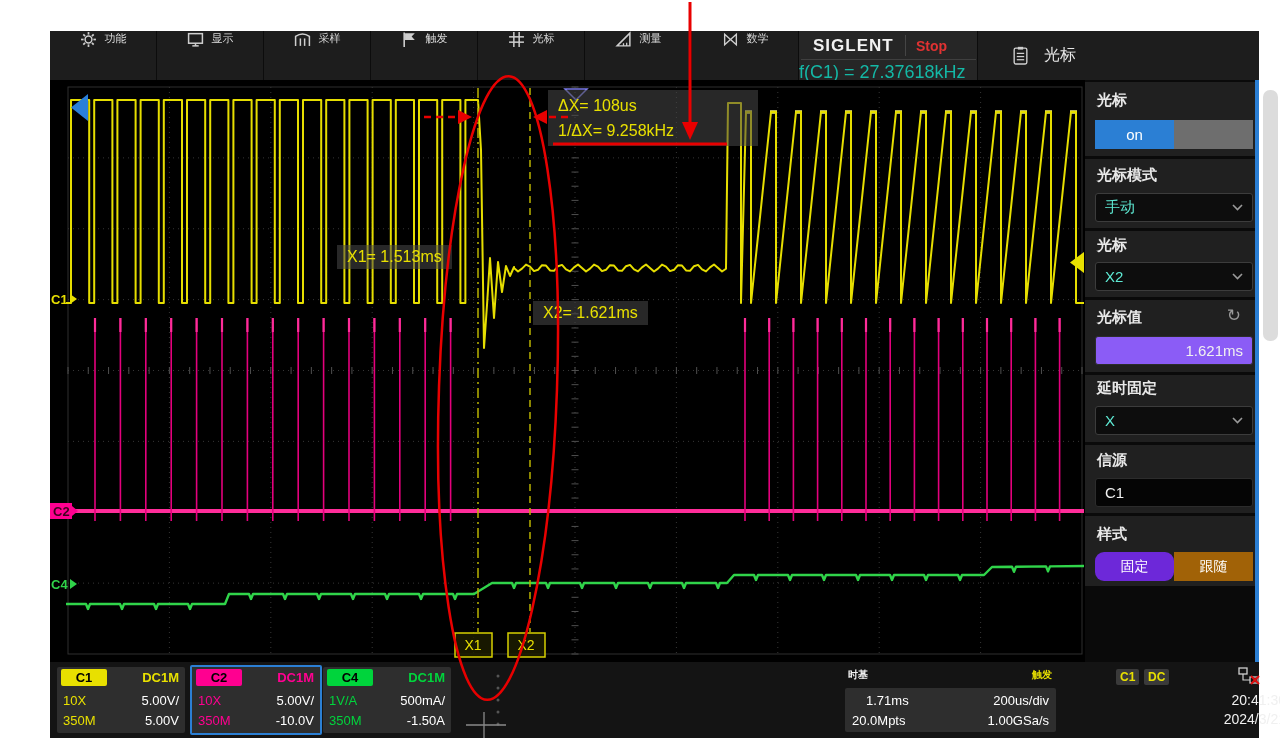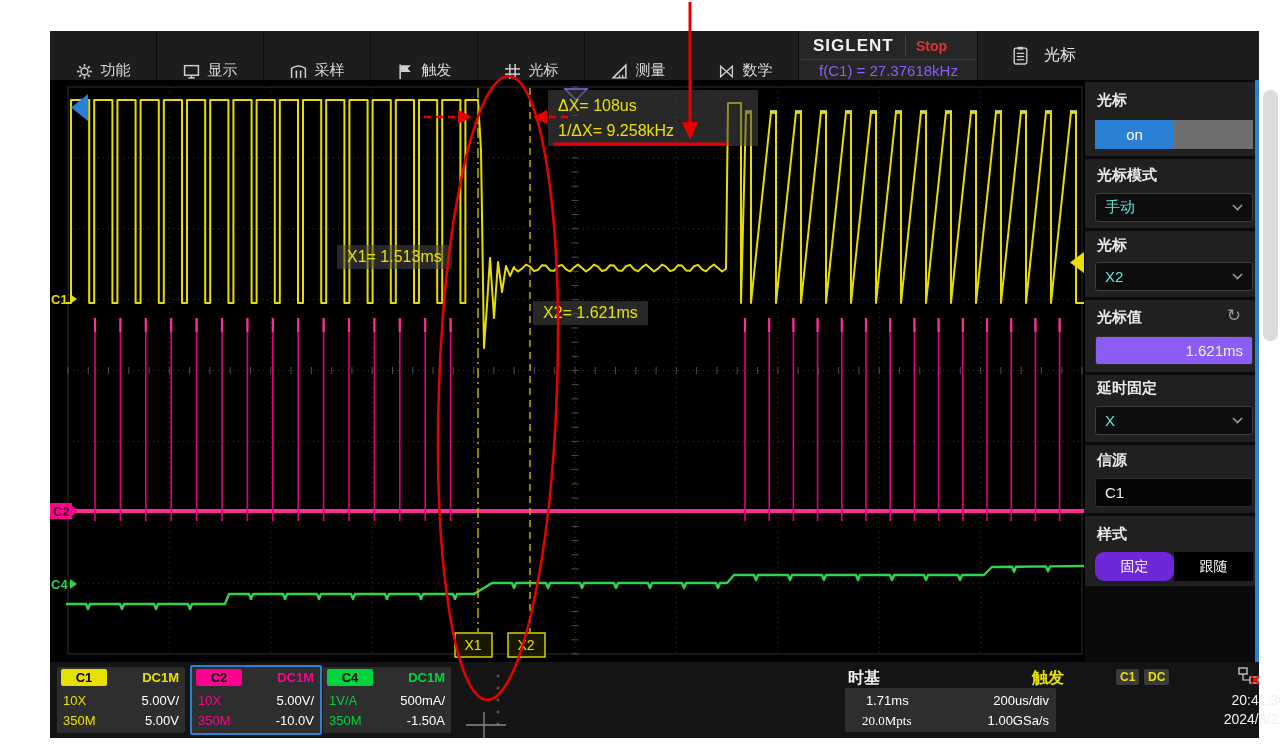--- a/index.html
+++ b/index.html
@@ -1,58 +1,58 @@
 <!DOCTYPE html>
 <html><head>
 <meta charset="utf-8">
 <style>
   html,body{margin:0;padding:0;}
   body{width:1280px;height:750px;background:#ffffff;font-family:"Liberation Sans",sans-serif;position:relative;overflow:hidden;}
   .scope{position:absolute;left:50px;top:31px;width:1209px;height:707px;background:#000;}
   
   .menubar{position:absolute;left:0;top:0;width:1209px;height:49px;background:#1d1d1d;display:flex;}
-  .menu-item{width:107px;height:49px;display:flex;align-items:flex-end;justify-content:center;gap:8px;color:#d8d8d8;font-size:15px;border-right:1px solid #0c0c0c;box-sizing:border-box;}
+  .menu-item{width:107px;height:49px;display:flex;align-items:flex-start;justify-content:center;gap:8px;color:#d8d8d8;font-size:11px;border-right:1px solid #0c0c0c;box-sizing:border-box;}
   .menu-item svg{flex:0 0 auto;}
   .logo-block{width:179px;height:49px;background:#262626;border-right:1px solid #0c0c0c;box-sizing:border-box;position:relative;}
   .brand{position:absolute;left:14px;top:5px;color:#f2f2f2;font-size:17px;font-weight:bold;letter-spacing:1px;}
   .brand-sep{position:absolute;left:106px;top:4px;width:1px;height:21px;background:#454545;}
   .stop-txt{position:absolute;left:117px;top:7px;color:#e03232;font-size:14px;font-weight:bold;}
   .logo-div{position:absolute;left:2px;top:28px;width:175px;height:1px;background:#3f3f3f;}
-  .freq-txt{position:absolute;left:0;top:31px;width:179px;text-align:center;color:#8b5cf6;font-size:15px;}
+  .freq-txt{position:absolute;left:0;top:31px;width:179px;color:#14b8a6;font-size:18px;}
   .panel-header{flex:1;display:flex;align-items:center;gap:16px;padding-left:35px;color:#e8e8e8;font-size:16px;}
   
   .wave-area{position:absolute;left:0;top:49px;width:1035px;height:582px;background:#000;}
   .wave-area svg{position:absolute;left:0;top:0;}
   .ovl{position:absolute;color:#e8e000;font-size:16px;background:rgba(72,72,72,.55);padding:3px 10px;white-space:nowrap;}
   .dx-box{line-height:25px;}
   
   .sidebar{position:absolute;left:1035px;top:49px;width:170px;height:582px;background:#0a0a0a;}
   .side-sec{position:absolute;left:0;width:170px;background:#202020;}
   .side-label{position:absolute;left:12px;color:#e8e8e8;font-size:15px;font-weight:bold;}
   .toggle{position:absolute;left:10px;width:158px;height:29px;display:flex;font-size:15px;color:#fff;}
   .tg-on{width:79px;background:#2b7fd4;display:flex;align-items:center;justify-content:center;}
   .tg-off{width:79px;background:#6e6e6e;}
   .dropdown{position:absolute;left:10px;width:158px;height:29px;background:#0d0d0d;border:1px solid #3c3c3c;border-radius:3px;box-sizing:border-box;color:#5eead4;font-size:15px;display:flex;align-items:center;padding:0 9px;justify-content:space-between;}
   .field{position:absolute;left:10px;width:158px;height:29px;background:#050505;border:1px solid #2c2c2c;border-radius:3px;box-sizing:border-box;color:#f0f0f0;font-size:15px;display:flex;align-items:center;padding:0 9px;}
   .val-box{justify-content:flex-end;background:#8b5cf6;}
   .btn-pair{position:absolute;left:10px;width:158px;height:29px;display:flex;font-size:14px;color:#fff;}
   .bp{width:79px;display:flex;align-items:center;justify-content:center;}
-  .bp-blue{background:#000000;}
+  .bp-blue{background:#a16207;}
   .bp-gray{background:#6d28d9;border-radius:9px;}
   .refresh-ic{position:absolute;right:14px;color:#9a9a9a;font-size:17px;}
   .blue-edge{position:absolute;left:1205px;top:49px;width:4px;height:582px;background:#2b7fd4;}
   
   .bottombar{position:absolute;left:0;top:631px;width:1209px;height:76px;background:#141414;}
   .ch-box{position:absolute;top:5px;width:128px;height:66px;background:#2e2e2e;border-radius:2px;font-size:13px;}
   .ch-badge{position:absolute;left:4px;top:2px;width:46px;height:17px;border-radius:2px;color:#000;font-weight:bold;display:flex;align-items:center;justify-content:center;}
   .ch-coup{position:absolute;right:6px;top:3px;font-weight:bold;}
   .ch-row-l{position:absolute;left:6px;width:60px;}
   .ch-row-r{position:absolute;right:6px;text-align:right;color:#fff;}
   .gray-box{position:absolute;background:#2e2e2e;border-radius:2px;color:#fff;font-size:13px;}
-  .tb-label{position:absolute;color:#f0f0f0;font-weight:bold;font-size:16px;}
+  .tb-label{position:absolute;color:#f0f0f0;font-weight:bold;font-size:10px;}
   .badge-sm{position:absolute;height:16px;background:#3a3a3a;border-radius:2px;color:#e8e000;font-size:12px;font-weight:bold;display:flex;align-items:center;justify-content:center;padding:0 4px;}
   .clock{position:absolute;color:#f0f0f0;font-size:14px;width:112px;text-align:right;}
   
   .scrollbar{position:absolute;left:1263px;top:90px;width:15px;height:251px;background:#dcdcdc;border-radius:7px;}
   .red-overlay{position:absolute;left:0;top:0;pointer-events:none;}
 </style>
 </head>
 <body>
 
 <div class="scope">
@@ -478,21 +478,21 @@
       </svg>
     <svg style="position:absolute;left:414px;top:50px;" width="44" height="26">
         <line x1="2" y1="13" x2="42" y2="13" stroke="#8a8a8a" stroke-width="1.3"></line>
         <line x1="20" y1="0" x2="20" y2="26" stroke="#8a8a8a" stroke-width="1.3"></line>
       </svg>
 
     <div class="tb-label" style="left:798px;top:6px;">时基</div>
     <div class="gray-box" style="left:795px;top:26px;width:211px;height:44px;">
       <div style="position:absolute;left:7px;top:5px;margin-left:14px;">1.71ms</div>
       <div style="position:absolute;right:7px;top:5px;">200us/div</div>
-      <div style="position:absolute;left:17px;top:25px;font-family:Liberation Serif, serif;">20.0Mpts</div>
+      <div style="position:absolute;left:7px;top:25px;">20.0Mpts</div>
       <div style="position:absolute;right:7px;top:25px;">1.00GSa/s</div>
     </div>
 
     <div class="tb-label" style="left:982px;top:6px;color:#e8e000;">触发</div>
     <div class="badge-sm" style="left:1066px;top:7px;">C1</div>
     <div class="badge-sm" style="left:1094px;top:7px;">DC</div>
 
     <svg style="position:absolute;left:1188px;top:5px;" width="22" height="18" viewBox="0 0 22 18">
         <rect x="1" y="1" width="8" height="6" fill="none" stroke="#cfcfcf" stroke-width="1.3"></rect>
         <rect x="12" y="10" width="8" height="6" fill="none" stroke="#cfcfcf" stroke-width="1.3"></rect>

